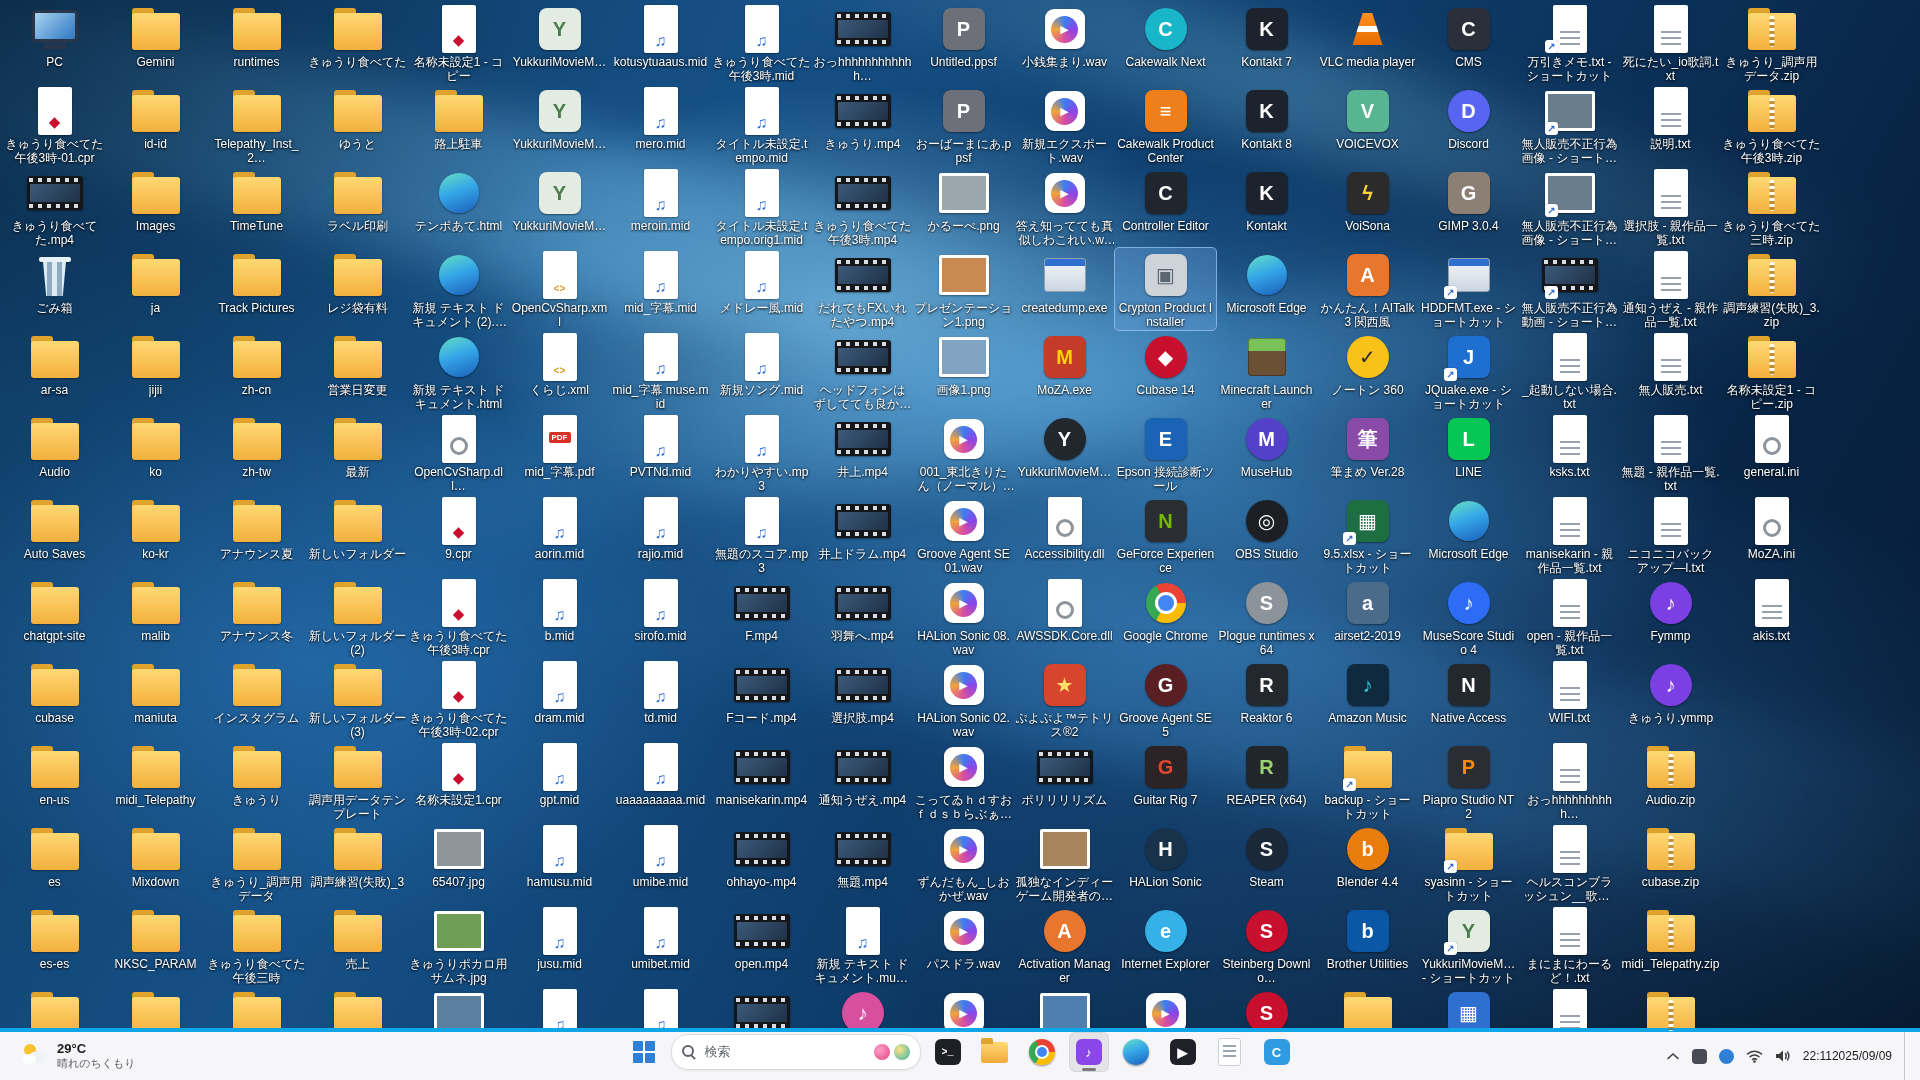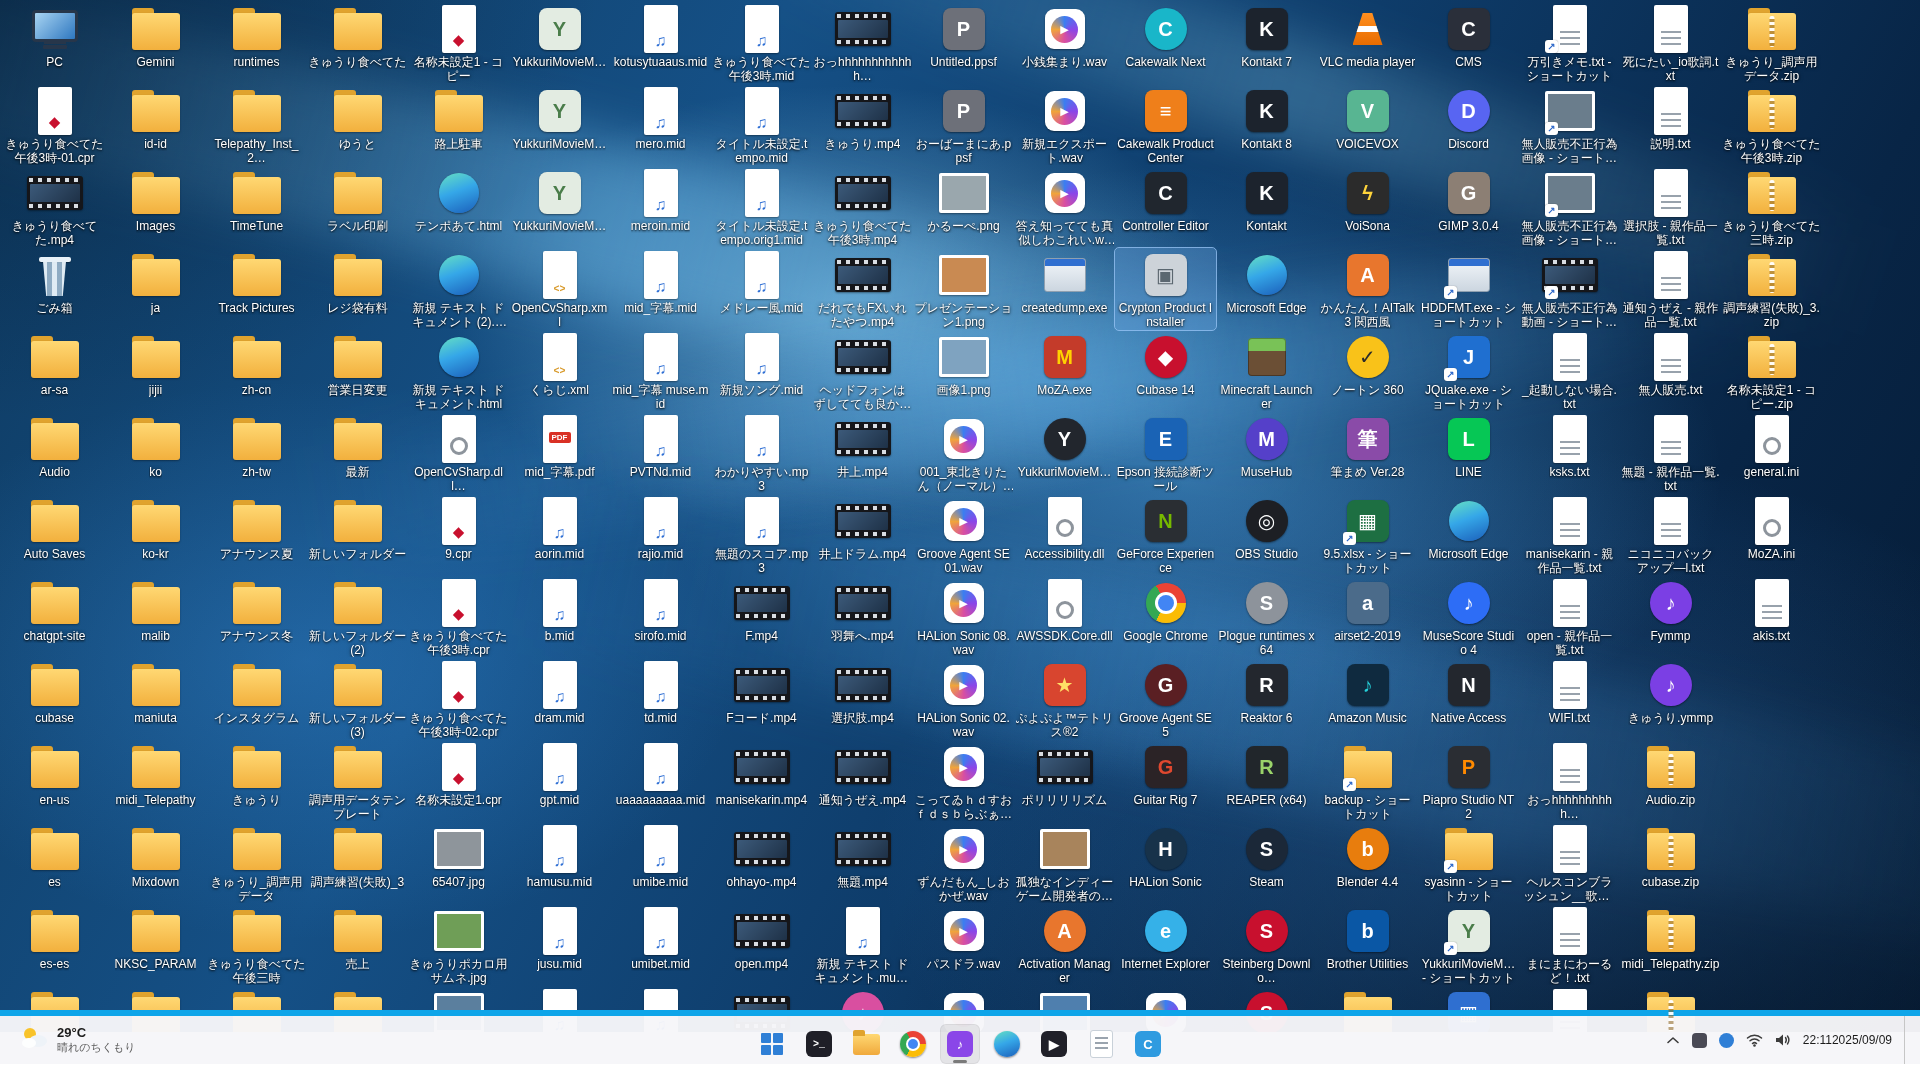--- a/index.html
+++ b/index.html
@@ -99,23 +99,23 @@
     border-radius:4px;background:linear-gradient(135deg,#a8d4f2,#2e77c0);}
   .ic-pc::after{content:"";position:absolute;left:50%;transform:translateX(-50%);bottom:0;
     width:24px;height:4px;border-radius:1px;background:#27364a;box-shadow:0 -4px 0 -1px #27364a;}
   .ic-bin{width:32px;height:42px;position:relative;}
   .ic-bin i{position:absolute;left:3px;right:3px;top:8px;bottom:0;border-radius:0 0 4px 4px;
     background:repeating-linear-gradient(90deg,rgba(235,245,252,.95) 0 5px,rgba(175,200,220,.8) 5px 10px);
     clip-path:polygon(6% 0,94% 0,82% 100%,18% 100%);}
   .ic-bin::before{content:"";position:absolute;left:0;right:0;top:3px;height:5px;
     background:#e8f1f8;border-radius:2px;box-shadow:0 1px 1px rgba(0,0,0,.3);}
   
-  .taskbar{position:absolute;left:0;right:0;bottom:16px;height:48px;
-    background:rgba(246,246,249,.97);border-top:6px solid #0ea5e9;
-    display:flex;align-items:flex-end;justify-content:center;}
+  .taskbar{position:absolute;left:0;right:0;bottom:0;height:48px;
+    background:rgba(246,246,249,.97);border-top:4px solid #0ea5e9;
+    display:flex;align-items:flex-start;justify-content:center;}
   .tb-left{position:absolute;left:0;top:0;bottom:0;display:flex;align-items:center;padding-left:10px;}
   .weather{display:flex;align-items:center;gap:8px;padding:3px 9px;border-radius:6px;}
   .wtxt{display:flex;flex-direction:column;line-height:15px;}
   .wtemp{font-size:13px;font-weight:bold;color:#1b1b1b;}
   .wcond{font-size:11px;color:#5c5c5c;}
   .tb-center{display:flex;align-items:center;gap:7px;}
   .tbtn{width:40px;height:40px;border:none;background:transparent;border-radius:6px;
     display:flex;align-items:center;justify-content:center;position:relative;padding:0;cursor:pointer;}
   .tbtn.active{background:rgba(0,0,0,.07);box-shadow:inset 0 0 0 1px rgba(0,0,0,.05);}
   .tbtn.active::after{content:"";position:absolute;bottom:1px;left:50%;transform:translateX(-50%);
@@ -1807,20 +1807,28 @@
 
   <div class="tb-center">
     <button class="tbtn">
       <span class="winlogo">
           <i></i>
           <i></i>
           <i></i>
           <i></i>
         </span>
     </button>
+    <div class="searchbox">
+      <span class="mag"></span>
+      <span class="ph">検索</span>
+      <span class="sdeco">
+          <i class="d1"></i>
+          <i class="d2"></i>
+        </span>
+    </div>
     <span id="pins" style="display:flex;gap:7px;">
         <button class="tbtn">
           <span class="ptile term" style="background:#1f1f27">&gt;_</span>
         </button>
         <button class="tbtn">
           <span class="pfold"></span>
         </button>
         <button class="tbtn">
           <span class="ic-chrome mini"></span>
         </button>

